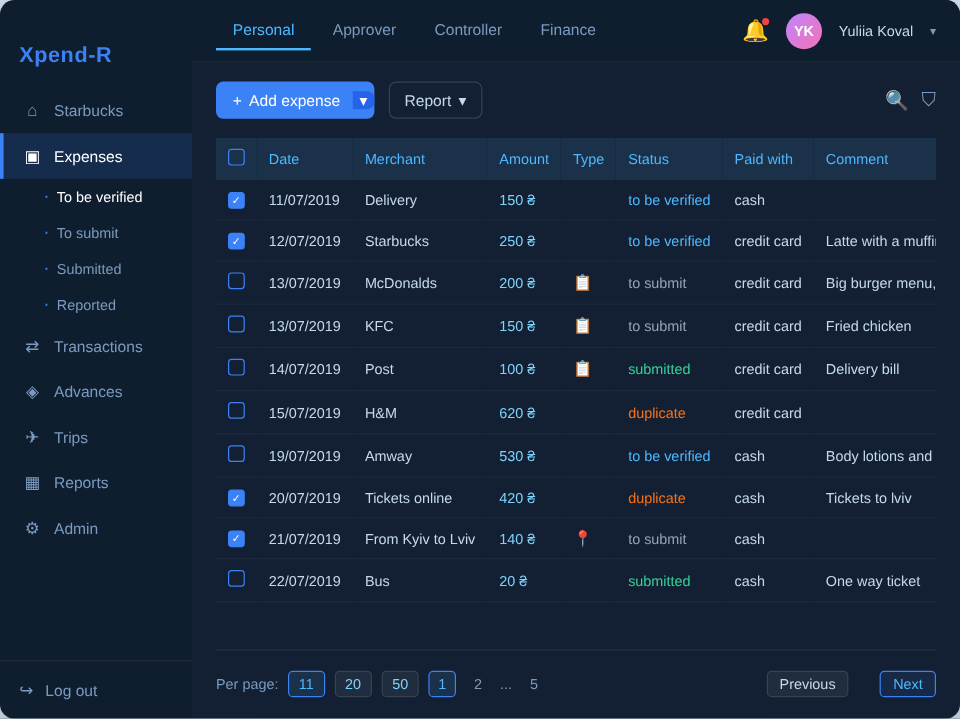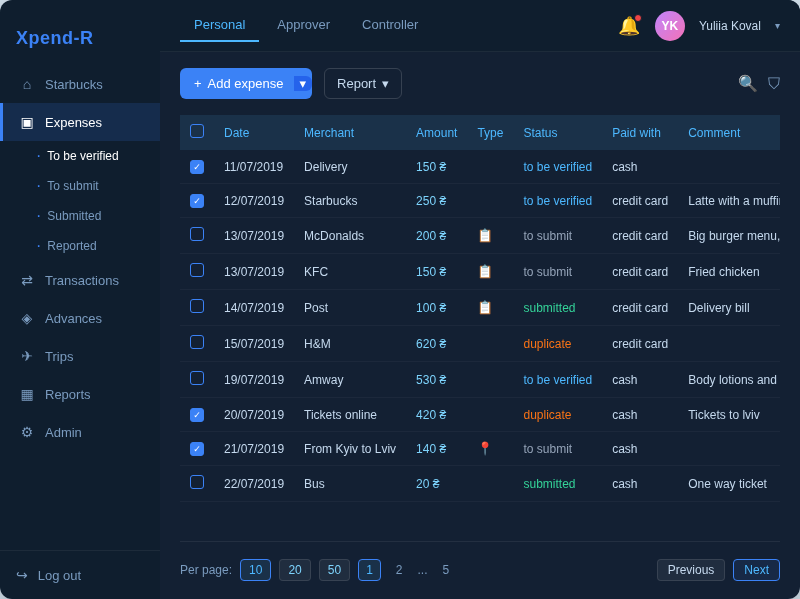--- a/index.html
+++ b/index.html
@@ -22,26 +22,25 @@
     
     .sidebar {
       width: 160px;
       background: #0f1e2e;
       display: flex;
       flex-direction: column;
       padding: 0;
       flex-shrink: 0;
     }
     .sidebar-logo {
-      padding: 8px 16px 16px;
+      padding: 36px 16px 16px;
       color: #fff;
       font-size: 18px;
       font-weight: 700;
       letter-spacing: 0.5px;
-      margin-top: 20px;
     }
     .sidebar-logo span { color: #3b82f6; }
     .sidebar-nav { flex: 1; }
     .sidebar-item {
       display: flex;
       align-items: center;
       gap: 10px;
       padding: 11px 16px;
       color: #7a9bbf;
       font-size: 13px;
@@ -223,21 +222,21 @@
       background: transparent;
       color: #7a9bbf;
       border: none;
       padding: 3px 7px;
       font-size: 12px;
       cursor: pointer;
       border-radius: 4px;
     }
     .page-num.current { background: #1a3149; color: #4db8ff; border: 1px solid #3b82f6; }
     .page-dots { color: #7a9bbf; font-size: 12px; }
-    .pagination-right { margin-left: auto; display: flex; gap: 8px; }
+    .pagination-right { margin-left: auto; display: flex; gap: 26px; }
     .page-nav-btn {
       background: rgba(255,255,255,0.06);
       color: #c5d9ee;
       border: 1px solid rgba(255,255,255,0.1);
       border-radius: 4px;
       padding: 3px 10px;
       font-size: 12px;
       cursor: pointer;
     }
     .page-nav-btn.next { color: #4db8ff; border-color: #3b82f6; background: rgba(59,130,246,0.1); }
@@ -303,20 +302,21 @@
     </div>
   </aside>
 
   <main class="main">
 
     <header class="topnav">
       <div class="topnav-tabs">
         <div class="topnav-tab active">Personal</div>
         <div class="topnav-tab">Approver</div>
         <div class="topnav-tab">Controller</div>
+        <div class="topnav-tab">Finance</div>
       </div>
       <div class="topnav-right">
         <div class="notif-icon">
           🔔<span class="notif-dot"></span>
         </div>
         <div class="user-avatar">
           <span>YK</span>
         </div>
         <span class="user-name">Yuliia Koval</span>
         <span class="chevron-icon">▾</span>
@@ -455,21 +455,21 @@
                 <td class="status-submitted">submitted</td>
                 <td>cash</td>
                 <td>One way ticket</td>
               </tr>
             </tbody>
         </table>
       </div>
 
       <div class="pagination">
         <span class="per-page-label">Per page:</span>
-        <button class="per-page-btn active-page-btn">10</button>
+        <button class="per-page-btn active-page-btn">11</button>
         <button class="per-page-btn">20</button>
         <button class="per-page-btn">50</button>
         <button class="page-num current">1</button>
         <button class="page-num">2</button>
         <span class="page-dots">...</span>
         <button class="page-num">5</button>
         <div class="pagination-right">
           <button class="page-nav-btn">Previous</button>
           <button class="page-nav-btn next">Next</button>
         </div>

